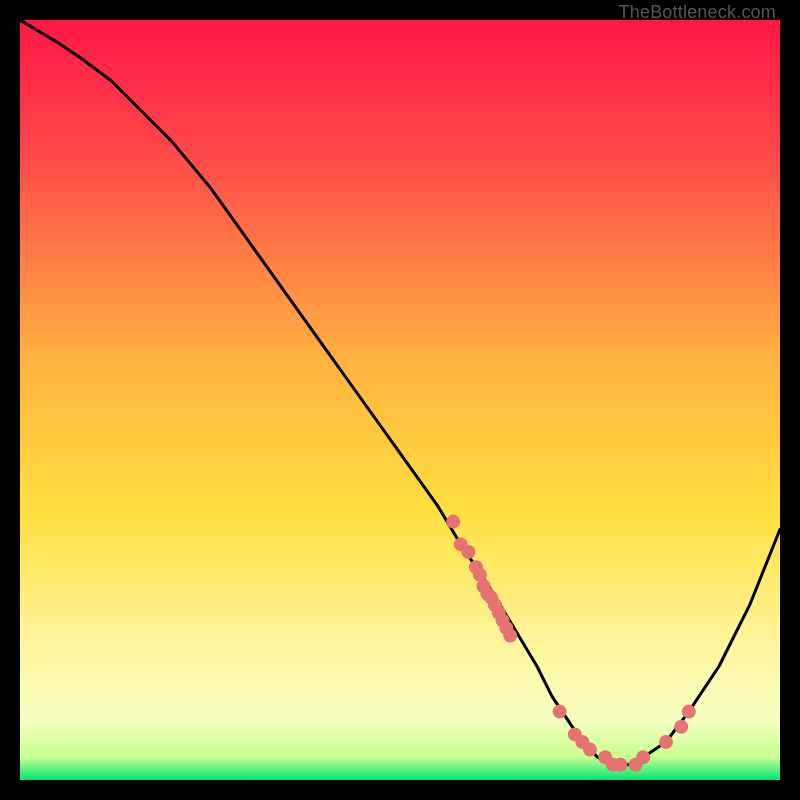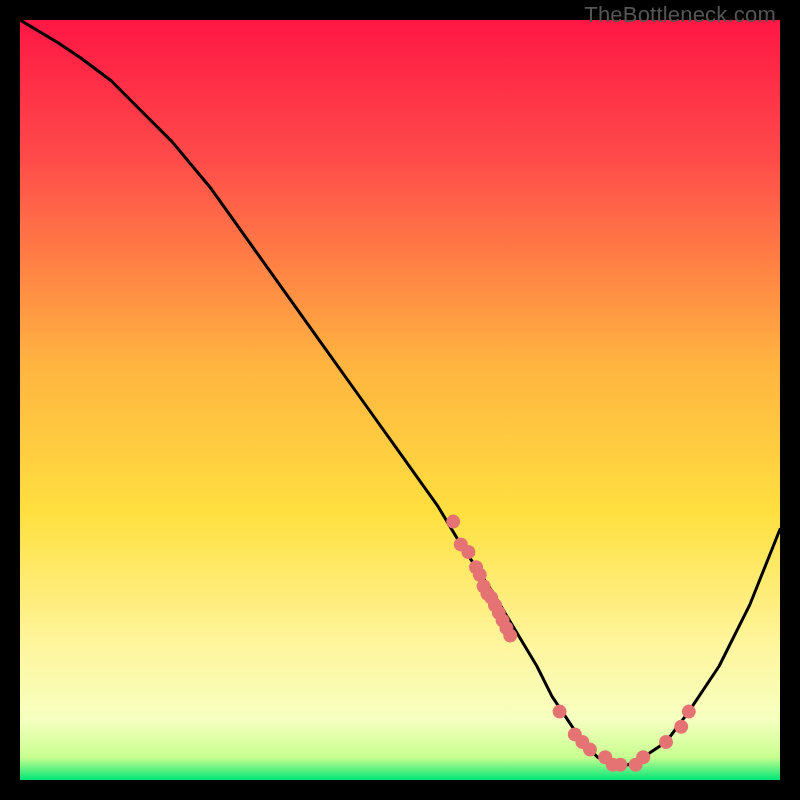--- a/index.html
+++ b/index.html
@@ -23,21 +23,21 @@
     left: 0;
     top: 0;
     width: 760px;
     height: 760px;
   }
   .watermark {
     position: absolute;
     top: 2px;
     right: 24px;
     color: #555;
-    font-size: 22px;
+    font-size: 18px;
     font-weight: 500;
     letter-spacing: 0.2px;
   }
 </style>
 </head>
 <body>
 
 <div class="frame">
   <svg class="plot" viewBox="0 0 760 760">
     <defs>

